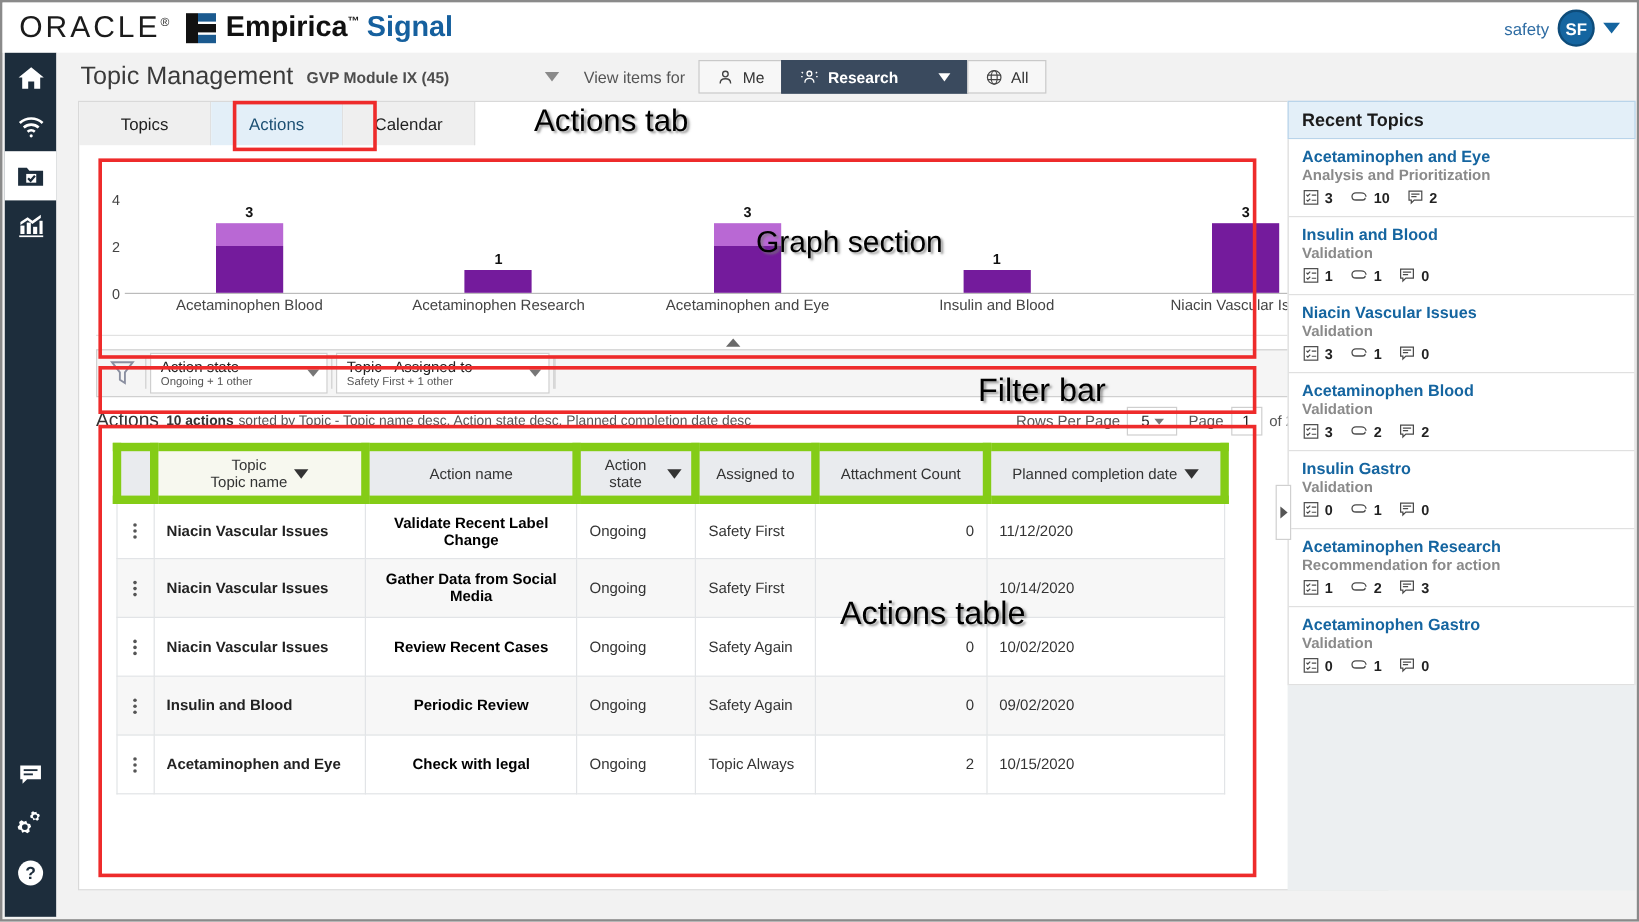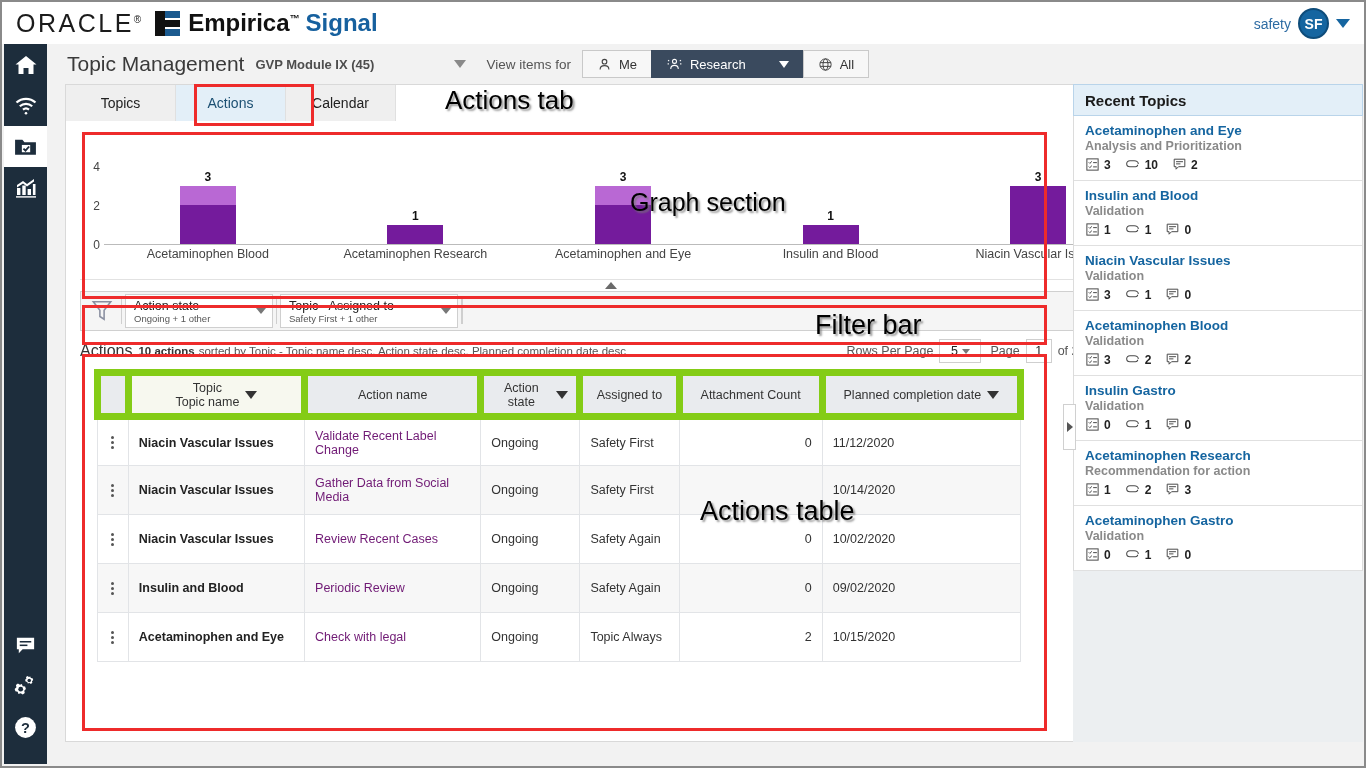--- a/index.html
+++ b/index.html
@@ -67,21 +67,21 @@
   .page-title { font-size:21px; color:#3a3a3a; margin-left:20px; }
   .page-sub { font-size:13px; color:#4d4d4d; margin-left:11px; font-weight:bold; }
   .title-caret { margin-left:80px; width:0;height:0;border-left:6px solid transparent;border-right:6px solid transparent;border-top:8px solid #8a8a8a; }
   .viewitems { font-size:13.5px; color:#555; margin-left:20px; }
   .seg { display:flex; margin-left:12px; }
   .seg-btn {
     height:28px; padding:0 14px; background:#f7f7f7; border:1px solid #c9c9c9;
     display:flex; align-items:center; gap:7px; font-size:13px; color:#333;
     margin-left:-1px;
   }
-  .seg-btn.sel { background:#3a4a5e; color:#fff; border-color:#3a4a5e; font-weight:normal; }
+  .seg-btn.sel { background:#3a4a5e; color:#fff; border-color:#3a4a5e; font-weight:bold; }
   .seg-btn .dd { width:0;height:0;border-left:5px solid transparent;border-right:5px solid transparent;border-top:7px solid #fff; margin-left:26px; }
 
   
   #card { position:absolute; left:18px; top:40px; width:1092px; bottom:22px; background:#fff; border:1px solid #d9d9d9; }
 
   
   #tabs { position:absolute; left:0; top:0; height:36px; display:flex; }
   .tab {
     width:110px; height:36px; display:flex; align-items:center; justify-content:center;
     font-size:14px; color:#222; background:#efefef; border-right:1px solid #e0e0e0;
@@ -162,21 +162,21 @@
   }
   thead th.topiccol { background:#f7f8ef; }
   .th-in { display:flex; align-items:center; justify-content:center; gap:6px; }
   .sortcaret { width:0;height:0;border-left:6px solid transparent;border-right:6px solid transparent;border-top:8px solid #333; }
   .kebab { display:flex; flex-direction:column; gap:2px; align-items:center; }
   .kebab i { width:3px; height:3px; background:#555; border-radius:50%; display:block; }
   tbody td { border:1px solid #e2e4e7; font-size:12.5px; color:#333; height:49px; padding:4px 10px; vertical-align:middle; }
   tbody tr.alt td { background:#f7f7f7; }
   td.kcell { width:28px; text-align:center; padding:0; }
   td.topic { font-weight:bold; color:#222; width:160px; }
-  td.aname { font-weight:normal; color:#701a75; width:160px; }
+  td.aname { font-weight:bold; color:#000000; width:160px;text-align:center; }
   td.astate { color:#333; width:90px; }
   td.assigned { color:#333; width:90px; }
   td.attach { text-align:right; width:130px; }
   td.pdate { width:180px; }
 
   
   #rightpanel { position:absolute; left:1026px; top:40px; width:290px; bottom:22px; background:#eceff1; }
   .rp-head { height:32px; background:#e3eff8; border:1px solid #b9d4ea; display:flex; align-items:center; padding-left:11px; font-size:15px; font-weight:bold; color:#1b1b1b; }
   .rp-list { background:#fff; border-left:1px solid #dcdcdc; border-right:1px solid #dcdcdc; }
   .rp-item { border-bottom:1px solid #e0e0e0; padding:7px 11px 8px 11px; }

